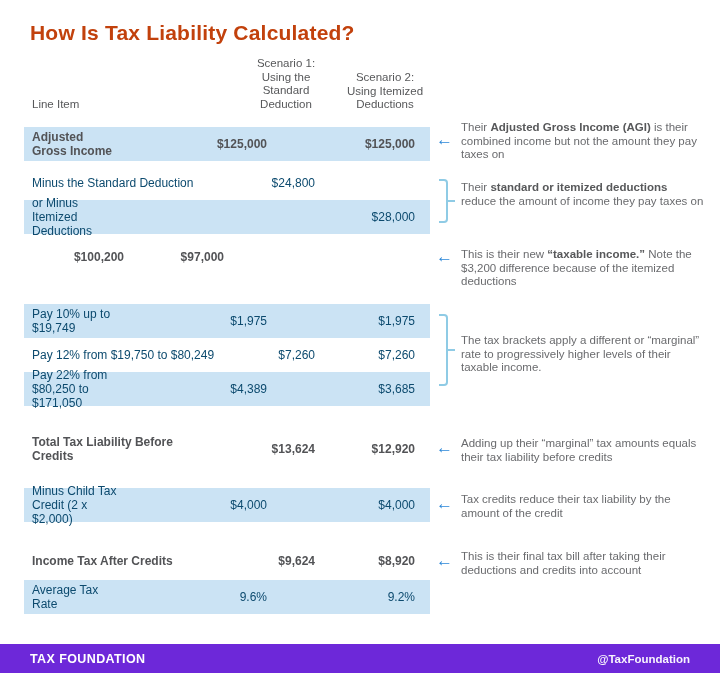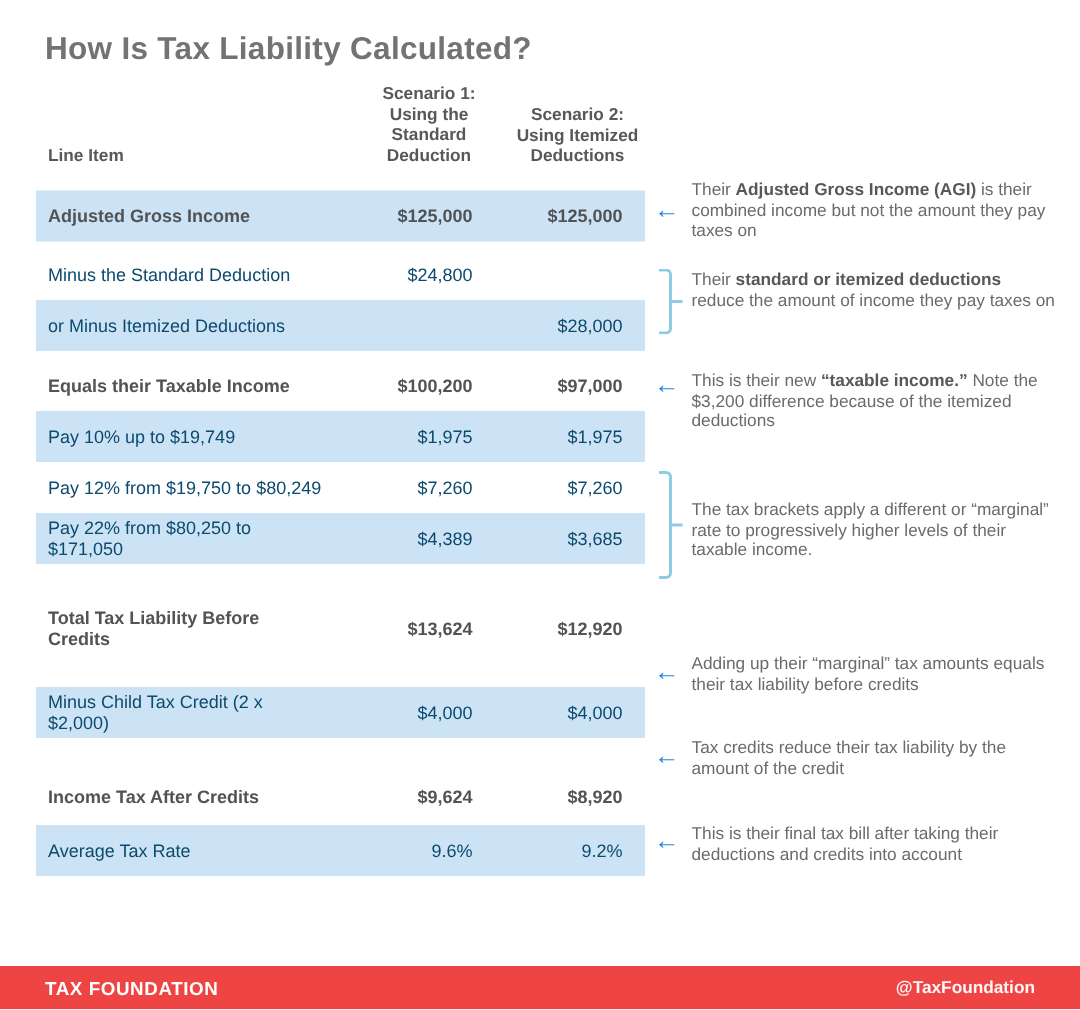--- a/index.html
+++ b/index.html
@@ -2,57 +2,57 @@
 <html><head>
 <meta charset="utf-8">
 <style>
   html,body{margin:0;padding:0;background:#fff;}
   .canvas{
     position:relative;width:720px;height:673px;background:#ffffff;
     font-family:"Liberation Sans", sans-serif;overflow:hidden;
   }
   .title{
     position:absolute;left:30px;top:21px;margin:0;
-    font-size:21px;font-weight:700;color:#737373;letter-spacing:.2px;
+    font-size:21px;font-weight:700;color:#c2410c;letter-spacing:.2px;
   }
   
-  .hdr{position:absolute;font-size:11.5px;font-weight:700;color:#57585a;line-height:13.5px;}
+  .hdr{position:absolute;font-size:11.5px;font-weight:400;color:#57585a;line-height:13.5px;}
   .hdr-line-item{left:32px;top:98px;text-align:right;}
   .hdr-s1{left:236px;top:57px;width:100px;text-align:center;white-space:pre-line;}
   .hdr-s2{left:329px;top:71px;width:112px;text-align:center;white-space:pre-line;}
   
   .table{position:absolute;left:24px;top:127px;width:406px;}
   .row{display:flex;align-items:center;height:34px;font-size:12px;color:#0c4a6e;}
-  .row.shaded{background:#cbe3f4;}
+  .row.shaded{background:#cbe3f4;gap:48px;}
   .row.bold{font-weight:700;color:#525356;}
   .row .label{flex:1;padding-left:8px;}
   .row .v1{width:100px;text-align:right;}
   .row .v2{width:115px;text-align:right;padding-right:15px;box-sizing:border-box;}
-  .r2{margin-top:5px}.r4{margin-top:6px}.r5{}
+  .r2{margin-top:5px}.r4{margin-top:6px}.r5{margin-top:30px}
   .r8{margin-top:26px}.r9{margin-top:22px}.r10{margin-top:22px}.r11{margin-top:2px}
   
   .arrow{position:absolute;left:436px;color:#2b87d8;font-size:17px;font-weight:700;line-height:1;}
   .a1{top:131px}.a3{top:248px}.a5{top:439px}.a6{top:495px}.a7{top:552px}
   .bracket{
     position:absolute;left:439px;width:9px;
     border:2px solid #8fcbe5;border-left:none;border-radius:0 4px 4px 0;
     box-sizing:border-box;
   }
   .bracket::after{
     content:"";position:absolute;right:-9px;top:50%;margin-top:-1px;
     width:8px;height:2px;background:#8fcbe5;
   }
   .b1{top:179px;height:44px;}
   .b2{top:314px;height:72px;}
   .ann{position:absolute;left:461px;width:244px;font-size:11.5px;line-height:13.5px;color:#6a6b6e;}
   .ann b{font-weight:700;color:#57585a;}
   .t1{top:121px}.t2{top:181px}.t3{top:248px}.t4{top:334px}.t5{top:437px}.t6{top:493px}.t7{top:550px}
   
   .footer{
-    position:absolute;left:0;right:0;bottom:0;height:29px;background:#ef4444;
+    position:absolute;left:0;right:0;bottom:0;height:29px;background:#6d28d9;
     display:flex;align-items:center;justify-content:space-between;
     padding:0 30px;box-sizing:border-box;color:#ffffff;
   }
   .brand{font-size:12.5px;font-weight:700;letter-spacing:.4px;}
   .handle{font-size:11.5px;font-weight:700;opacity:.95;}
 </style>
 </head>
 <body>
 
 <div class="canvas">
@@ -78,21 +78,20 @@
       <span class="label">Minus the Standard Deduction</span>
       <span class="v1">$24,800</span>
       <span class="v2"></span>
     </div>
     <div class="row r3 shaded">
       <span class="label">or Minus Itemized Deductions</span>
       <span class="v1"></span>
       <span class="v2">$28,000</span>
     </div>
     <div class="row r4 bold">
-      <span class="label">Equals their Taxable Income</span>
       <span class="v1">$100,200</span>
       <span class="v2">$97,000</span>
     </div>
     <div class="row r5 shaded">
       <span class="label">Pay 10% up to $19,749</span>
       <span class="v1">$1,975</span>
       <span class="v2">$1,975</span>
     </div>
     <div class="row r6">
       <span class="label">Pay 12% from $19,750 to $80,249</span>

